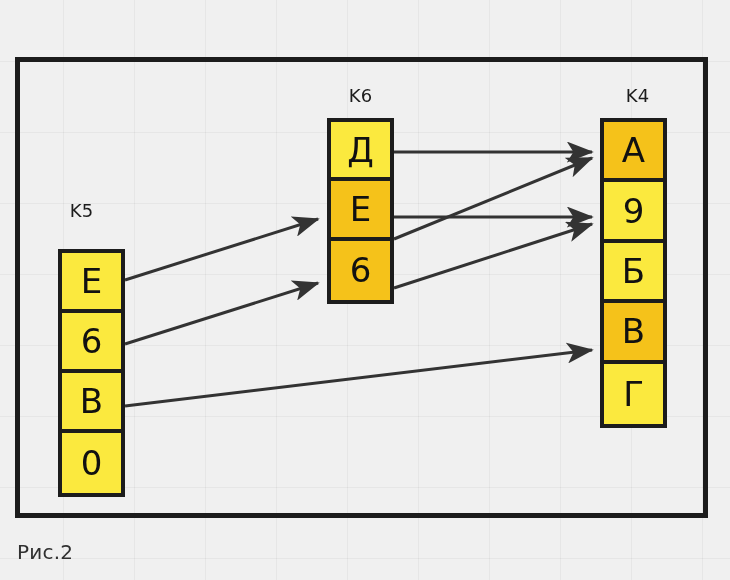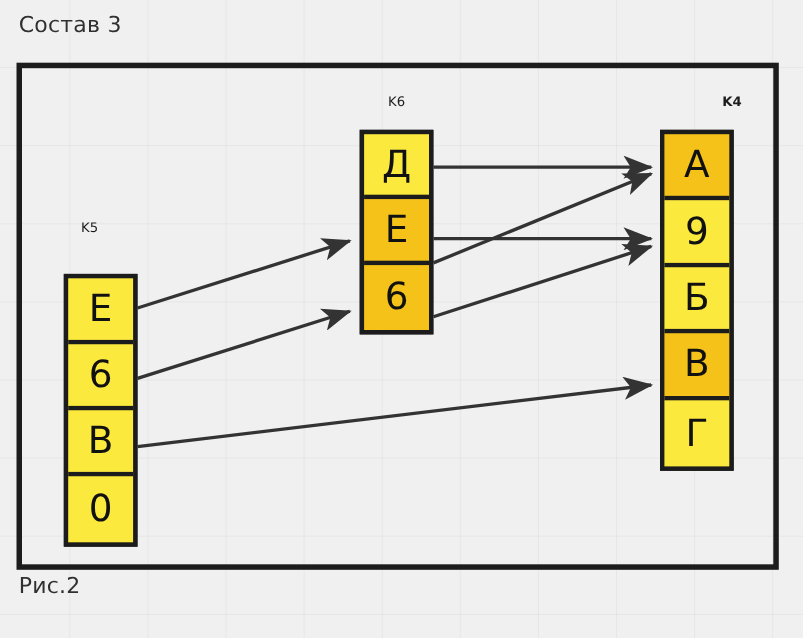--- a/index.html
+++ b/index.html
@@ -31,34 +31,34 @@
     width: 730px; height: 580px;
   }
   .caption {
     position: absolute;
     font-size: 20px;
     color: #303030;
     white-space: nowrap;
     letter-spacing: 0.2px;
   }
   #title-caption { left: 17px; top: 10px; }
-  #fig-caption  { left: 17px; top: 520px; }
+  #fig-caption  { left: 17px; top: 540px; }
 
   #frame {
     position: absolute;
     left: 15px; top: 57px;
     width: 693px; height: 461px;
     border: 5px solid #1c1c1c;
     box-sizing: border-box;
     background: transparent;
   }
 
   .col-label {
     position: absolute;
-    font-size: 12px;
+    font-size: 18px;
     color: #1c1c1c;
     white-space: nowrap;
     text-align: center;
   }
 
   .column {
     position: absolute;
     box-sizing: border-box;
     border: 4px solid #1c1c1c;
     background: #1c1c1c;
@@ -84,39 +84,38 @@
     pointer-events: none;
   }
 </style>
 </head>
 <body>
 
 <div id="grid-bg"></div>
 
 <div id="stage">
 
-  <div class="caption" id="title-caption">Состав 3</div>
 
   <div id="frame"></div>
 
   <div id="columns-host">
       <div class="col-label" style="left: 48px; top: 200px; width: 67px;">K5</div>
       <div class="column" style="left: 58px; top: 249px; width: 67px; height: 248px;">
         <div class="cell" style="height: 62px; background: rgb(251, 233, 62);">Е</div>
         <div class="cell" style="height: 62px; background: rgb(251, 233, 62);">6</div>
         <div class="cell" style="height: 62px; background: rgb(251, 233, 62);">В</div>
         <div class="cell" style="height: 62px; background: rgb(251, 233, 62);">0</div>
       </div>
       <div class="col-label" style="left: 327px; top: 85px; width: 67px;">K6</div>
       <div class="column" style="left: 327px; top: 118px; width: 67px; height: 186px;">
         <div class="cell" style="height: 62px; background: rgb(251, 233, 62);">Д</div>
         <div class="cell" style="height: 62px; background: rgb(245, 194, 26);">Е</div>
         <div class="cell" style="height: 62px; background: rgb(245, 194, 26);">6</div>
       </div>
-      <div class="col-label" style="left: 632px; top: 85px; width: 67px; font-weight: bold;">K4</div>
+      <div class="col-label" style="left: 604px; top: 85px; width: 67px;">K4</div>
       <div class="column" style="left: 600px; top: 118px; width: 67px; height: 310px;">
         <div class="cell" style="height: 62px; background: rgb(245, 194, 26);">А</div>
         <div class="cell" style="height: 62px; background: rgb(251, 233, 62);">9</div>
         <div class="cell" style="height: 62px; background: rgb(251, 233, 62);">Б</div>
         <div class="cell" style="height: 62px; background: rgb(245, 194, 26);">В</div>
         <div class="cell" style="height: 62px; background: rgb(251, 233, 62);">Г</div>
       </div>
     </div>
 
   <svg id="arrow-layer" viewBox="0 0 730 580" width="730" height="580">

